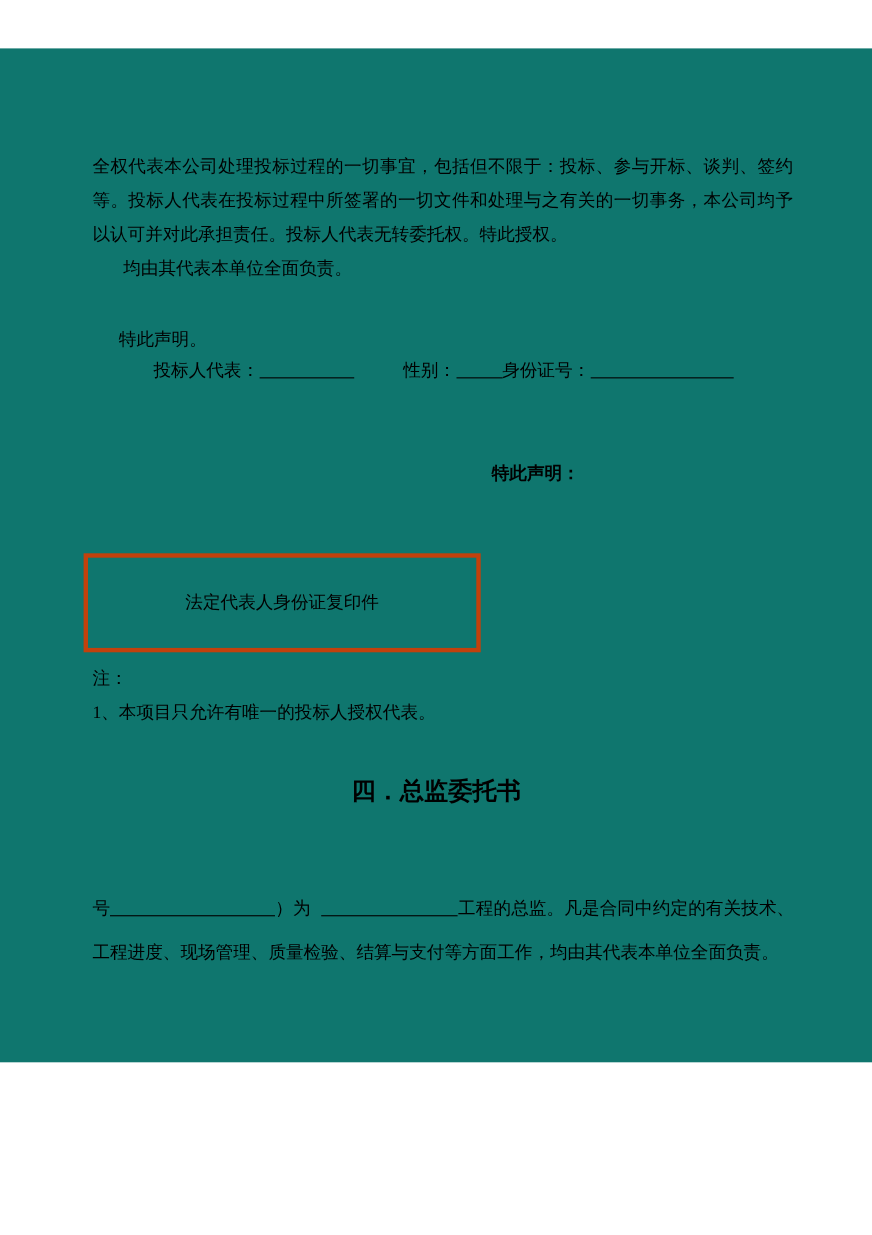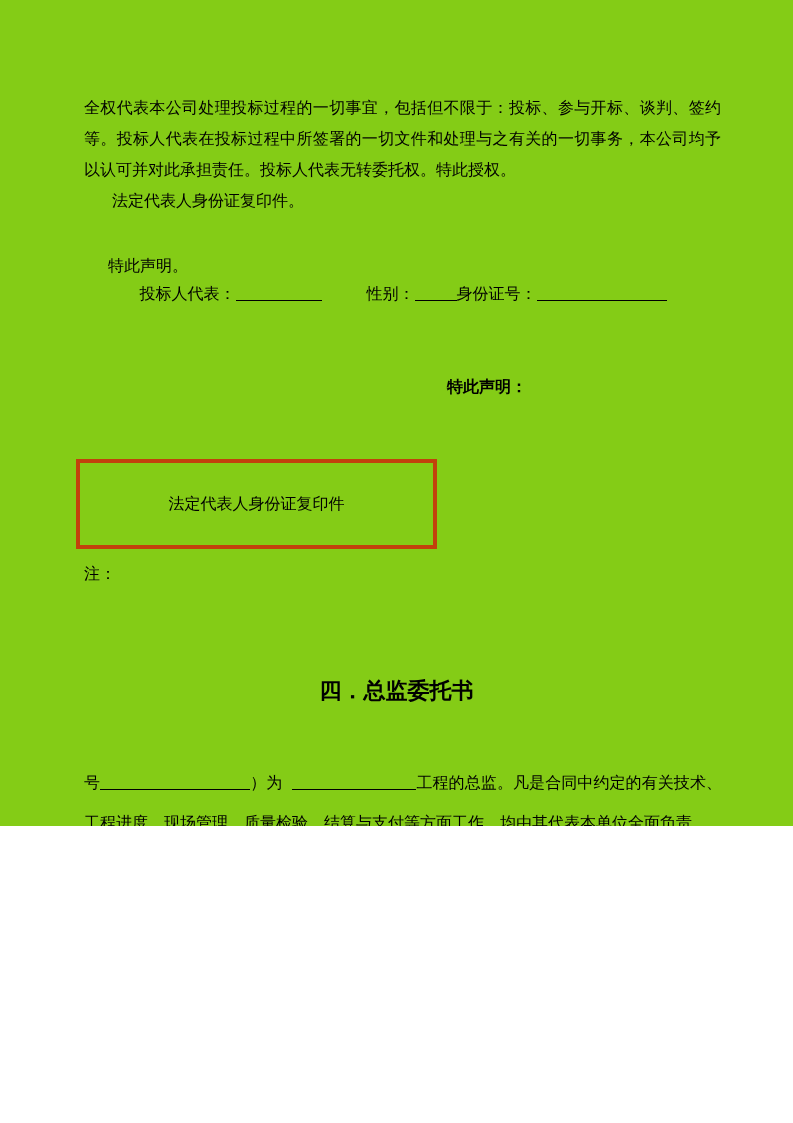--- a/index.html
+++ b/index.html
@@ -3,26 +3,27 @@
 <meta charset="utf-8">
 <style>
   html, body {
     margin: 0;
     padding: 0;
     background: #ffffff;
   }
   .page {
     position: relative;
     width: 793px;
-    height: 826px;
-    background: #84cc16;
+    height: 922px;
+    background: #0f766e;
     color: #000000;
     font-family: "Liberation Serif", "DejaVu Serif", serif;
     font-size: 16px;
     overflow: hidden;
+    margin-top: 44px;
   }
   .abs { position: absolute; }
   .ln { line-height: 31px; white-space: nowrap; }
   .para { width: 637px; }
   .para .ln { white-space: normal; }
   .just { text-align: justify; text-align-last: justify; }
   .indent-eff { text-indent: 28px; }
   .blank {
     display: inline-block;
     height: 14px;
@@ -57,41 +58,42 @@
 </style>
 </head>
 <body>
 
 <div class="page">
 
   <div class="abs para" style="left:84px; top:92px;">
     <div class="ln just">全权代表本公司处理投标过程的一切事宜，包括但不限于：投标、参与开标、谈判、签约</div>
     <div class="ln just">等。投标人代表在投标过程中所签署的一切文件和处理与之有关的一切事务，本公司均予</div>
     <div class="ln">以认可并对此承担责任。投标人代表无转委托权。特此授权。</div>
-    <div class="ln indent-eff">法定代表人身份证复印件。</div>
+    <div class="ln indent-eff">均由其代表本单位全面负责。</div>
   </div>
 
   <div class="abs ln" style="left:84px; top:250px; text-indent:24px;">特此声明。</div>
 
   <div class="abs ln" style="left:84px; top:278px; width:638px;text-align:center;">
     <span>投标人代表：</span><span class="blank" style="width:86px;"></span><span class="sp" style="width:45px;"></span><span>性别：</span><span class="blank" style="width:42px;"></span><span>身份证号：</span><span class="blank" style="width:130px;"></span>
   </div>
 
   <div class="abs ln bold" style="left:447px; top:371px;">特此声明：</div>
 
 
   <div class="abs box" style="left:76px; top:459px; width:353px; height:82px;">
     <span>法定代表人身份证复印件</span>
   </div>
 
   <div class="abs" style="left:84px; top:558px;">
     <div class="ln">注：</div>
+    <div class="ln">1、本项目只允许有唯一的投标人授权代表。</div>
   </div>
 
-  <div class="abs title" style="left:0; top:676px;text-align:center;">四．总监委托书</div>
+  <div class="abs title" style="left:0; top:660px;text-align:center;">四．总监委托书</div>
 
   <div class="abs bpara" style="left:84px; top:763px;">
     <div class="ln just">
       <span>号</span><span class="blank" style="width:150px;"></span><span>）为</span><span class="sp" style="width:10px;"></span><span class="blank" style="width:124px;"></span><span>工程的总监。凡是合同中约定的有关技术、</span>
     </div>
     <div class="ln">工程进度、现场管理、质量检验、结算与支付等方面工作，均由其代表本单位全面负责。</div>
   </div>
 
   <div class="abs pageno" style="left:0; top:1034px;">42</div>
 

